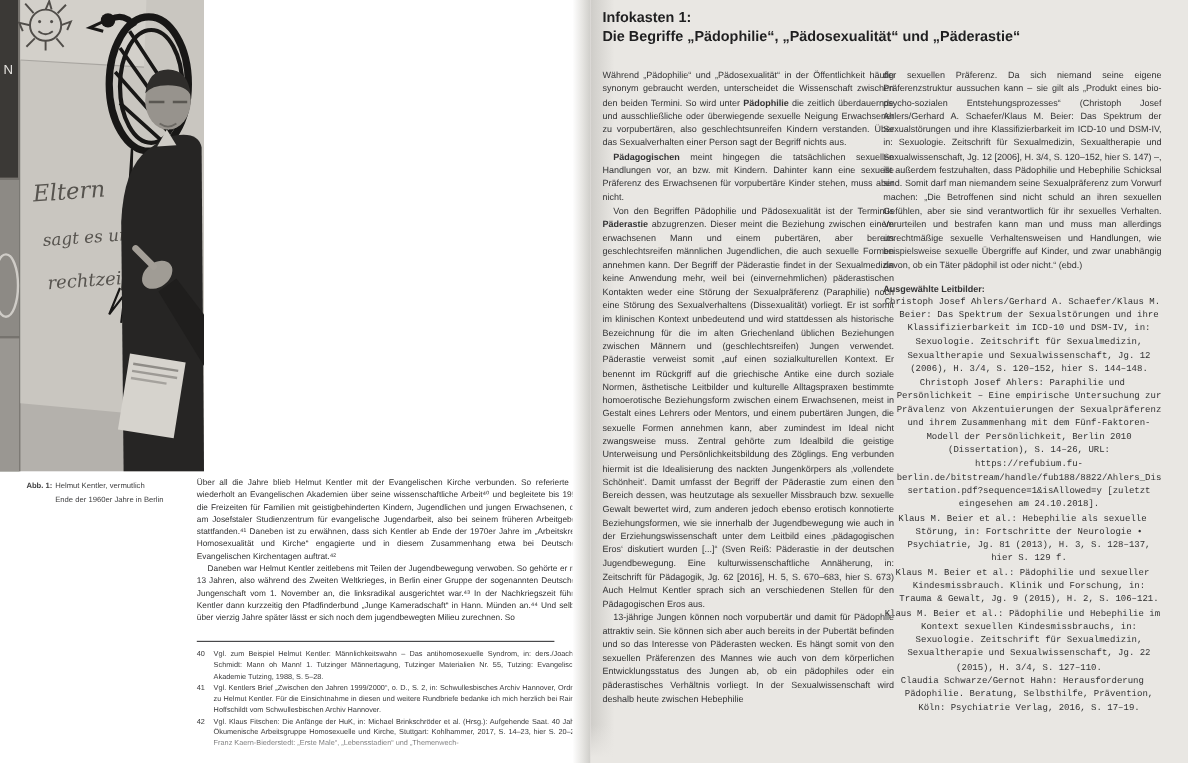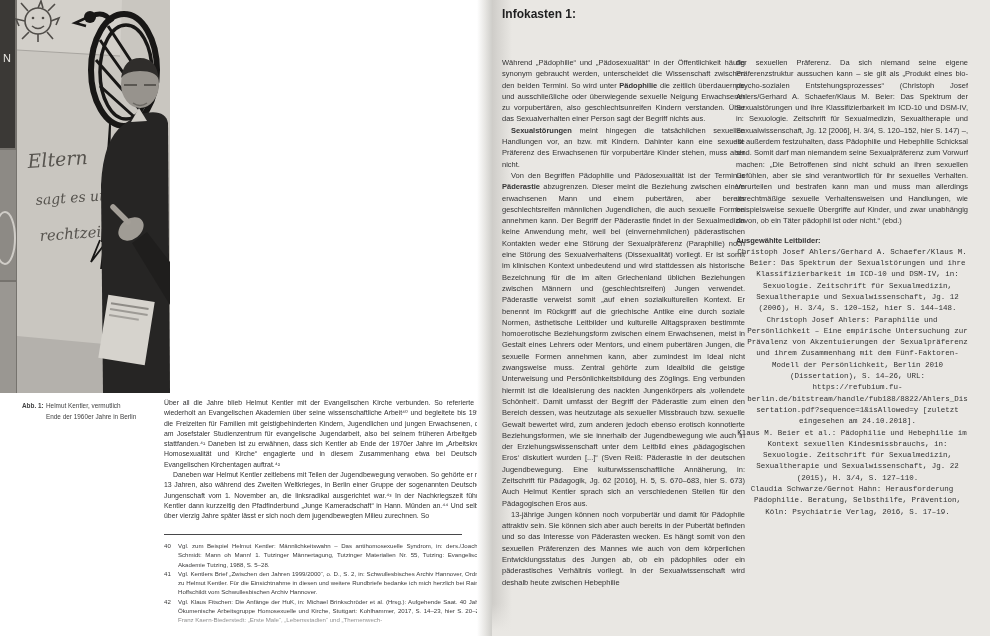--- a/index.html
+++ b/index.html
@@ -170,34 +170,37 @@
 
 <div class="left-fade"></div>
 
 <div class="gutter-shadow"></div>
 
 <section class="infobox">
   <div class="inner-shade"></div>
 
   <h2 class="ib-title">
     <span>Infokasten 1:</span><br>
+    <span>Die Begriffe „Pädophilie“, „Pädosexualität“ und „Päderastie“</span>
   </h2>
 
   <div class="ib-col ib-col1">
     <p>Während „Pädophilie“ und „Pädosexualität“ in der Öffentlichkeit häufig synonym gebraucht werden, unterscheidet die Wissenschaft zwischen den beiden Termini. So wird unter <b>Pädophilie</b> die zeitlich überdauernde und ausschließliche oder überwiegende sexuelle Neigung Erwachsener zu vorpubertären, also geschlechtsunreifen Kindern verstanden. Über das Sexualverhalten einer Person sagt der Begriff nichts aus.</p>
-    <p class="ind"><b>Sexualstörungen</b> meint hingegen die tatsächlichen sexuellen Handlungen vor, an bzw. mit Kindern. Dahinter kann eine sexuelle Präferenz des Erwachsenen für vorpubertäre Kinder stehen, muss aber nicht.</p>
+    <p class="ind"><b>Pädagogischen</b> meint hingegen die tatsächlichen sexuellen Handlungen vor, an bzw. mit Kindern. Dahinter kann eine sexuelle Präferenz des Erwachsenen für vorpubertäre Kinder stehen, muss aber nicht.</p>
     <p class="ind">Von den Begriffen Pädophilie und Pädosexualität ist der Terminus <b>Päderastie</b> abzugrenzen. Dieser meint die Beziehung zwischen einem erwachsenen Mann und einem pubertären, aber bereits geschlechtsreifen männlichen Jugendlichen, die auch sexuelle Formen annehmen kann. Der Begriff der Päderastie findet in der Sexualmedizin keine Anwendung mehr, weil bei (einvernehmlichen) päderastischen Kontakten weder eine Störung der Sexualpräferenz (Paraphilie) noch eine Störung des Sexualverhaltens (Dissexualität) vorliegt. Er ist somit im klinischen Kontext unbedeutend und wird stattdessen als historische Bezeichnung für die im alten Griechenland üblichen Beziehungen zwischen Männern und (geschlechtsreifen) Jungen verwendet. Päderastie verweist somit „auf einen sozialkulturellen Kontext. Er benennt im Rückgriff auf die griechische Antike eine durch soziale Normen, ästhetische Leitbilder und kulturelle Alltagspraxen bestimmte homoerotische Beziehungsform zwischen einem Erwachsenen, meist in Gestalt eines Lehrers oder Mentors, und einem pubertären Jungen, die sexuelle Formen annehmen kann, aber zumindest im Ideal nicht zwangsweise muss. Zentral gehörte zum Idealbild die geistige Unterweisung und Persönlichkeitsbildung des Zöglings. Eng verbunden hiermit ist die Idealisierung des nackten Jungenkörpers als ‚vollendete Schönheit‘. Damit umfasst der Begriff der Päderastie zum einen den Bereich dessen, was heutzutage als sexueller Missbrauch bzw. sexuelle Gewalt bewertet wird, zum anderen jedoch ebenso erotisch konnotierte Beziehungsformen, wie sie innerhalb der Jugendbewegung wie auch in der Erziehungswissenschaft unter dem Leitbild eines ‚pädagogischen Eros‘ diskutiert wurden [...]“ (Sven Reiß: Päderastie in der deutschen Jugendbewegung. Eine kulturwissenschaftliche Annäherung, in: Zeitschrift für Pädagogik, Jg. 62 [2016], H. 5, S. 670–683, hier S. 673) Auch Helmut Kentler sprach sich an verschiedenen Stellen für den Pädagogischen Eros aus.</p>
     <p class="ind">13-jährige Jungen können noch vorpubertär und damit für Pädophile attraktiv sein. Sie können sich aber auch bereits in der Pubertät befinden und so das Interesse von Päderasten wecken. Es hängt somit von den sexuellen Präferenzen des Mannes wie auch von dem körperlichen Entwicklungsstatus des Jungen ab, ob ein pädophiles oder ein päderastisches Verhältnis vorliegt. In der Sexualwissenschaft wird deshalb heute zwischen Hebephilie</p>
   </div>
 
   <div class="ib-col ib-col2">
     <p>der sexuellen Präferenz. Da sich niemand seine eigene Präferenzstruktur aussuchen kann – sie gilt als „Produkt eines bio-psycho-sozialen Entstehungsprozesses“ (Christoph Josef Ahlers/Gerhard A. Schaefer/Klaus M. Beier: Das Spektrum der Sexualstörungen und ihre Klassifizierbarkeit im ICD-10 und DSM-IV, in: Sexuologie. Zeitschrift für Sexualmedizin, Sexualtherapie und Sexualwissenschaft, Jg. 12 [2006], H. 3/4, S. 120–152, hier S. 147) –, ist außerdem festzuhalten, dass Pädophilie und Hebephilie Schicksal sind. Somit darf man niemandem seine Sexualpräferenz zum Vorwurf machen: „Die Betroffenen sind nicht schuld an ihren sexuellen Gefühlen, aber sie sind verantwortlich für ihr sexuelles Verhalten. Verurteilen und bestrafen kann man und muss man allerdings unrechtmäßige sexuelle Verhaltensweisen und Handlungen, wie beispielsweise sexuelle Übergriffe auf Kinder, und zwar unabhängig davon, ob ein Täter pädophil ist oder nicht.“ (ebd.)</p>
     <p class="lit-head">Ausgewählte Leitbilder:</p>
     <div class="refs">
       <p class="ref">Christoph Josef Ahlers/Gerhard A. Schaefer/Klaus M. Beier: Das Spektrum der Sexualstörungen und ihre Klassifizierbarkeit im ICD-10 und DSM-IV, in: Sexuologie. Zeitschrift für Sexualmedizin, Sexualtherapie und Sexualwissenschaft, Jg. 12 (2006), H. 3/4, S. 120–152, hier S. 144–148.</p>
       <p class="ref">Christoph Josef Ahlers: Paraphilie und Persönlichkeit – Eine empirische Untersuchung zur Prävalenz von Akzentuierungen der Sexualpräferenz und ihrem Zusammenhang mit dem Fünf-Faktoren-Modell der Persönlichkeit, Berlin 2010 (Dissertation), S. 14–26, URL: https://refubium.fu-berlin.de/bitstream/handle/fub188/8822/Ahlers_Dissertation.pdf?sequence=1&amp;isAllowed=y [zuletzt eingesehen am 24.10.2018].</p>
+      <p class="ref">Klaus M. Beier et al.: Hebephilie als sexuelle Störung, in: Fortschritte der Neurologie • Psychiatrie, Jg. 81 (2013), H. 3, S. 128–137, hier S. 129 f.</p>
+      <p class="ref">Klaus M. Beier et al.: Pädophilie und sexueller Kindesmissbrauch. Klinik und Forschung, in: Trauma &amp; Gewalt, Jg. 9 (2015), H. 2, S. 106–121.</p>
       <p class="ref">Klaus M. Beier et al.: Pädophilie und Hebephilie im Kontext sexuellen Kindesmissbrauchs, in: Sexuologie. Zeitschrift für Sexualmedizin, Sexualtherapie und Sexualwissenschaft, Jg. 22 (2015), H. 3/4, S. 127–110.</p>
       <p class="ref">Claudia Schwarze/Gernot Hahn: Herausforderung Pädophilie. Beratung, Selbsthilfe, Prävention, Köln: Psychiatrie Verlag, 2016, S. 17–19.</p>
     </div>
   </div>
 
   <div class="ib-fade"></div>
 </section>
 
 </body></html>

